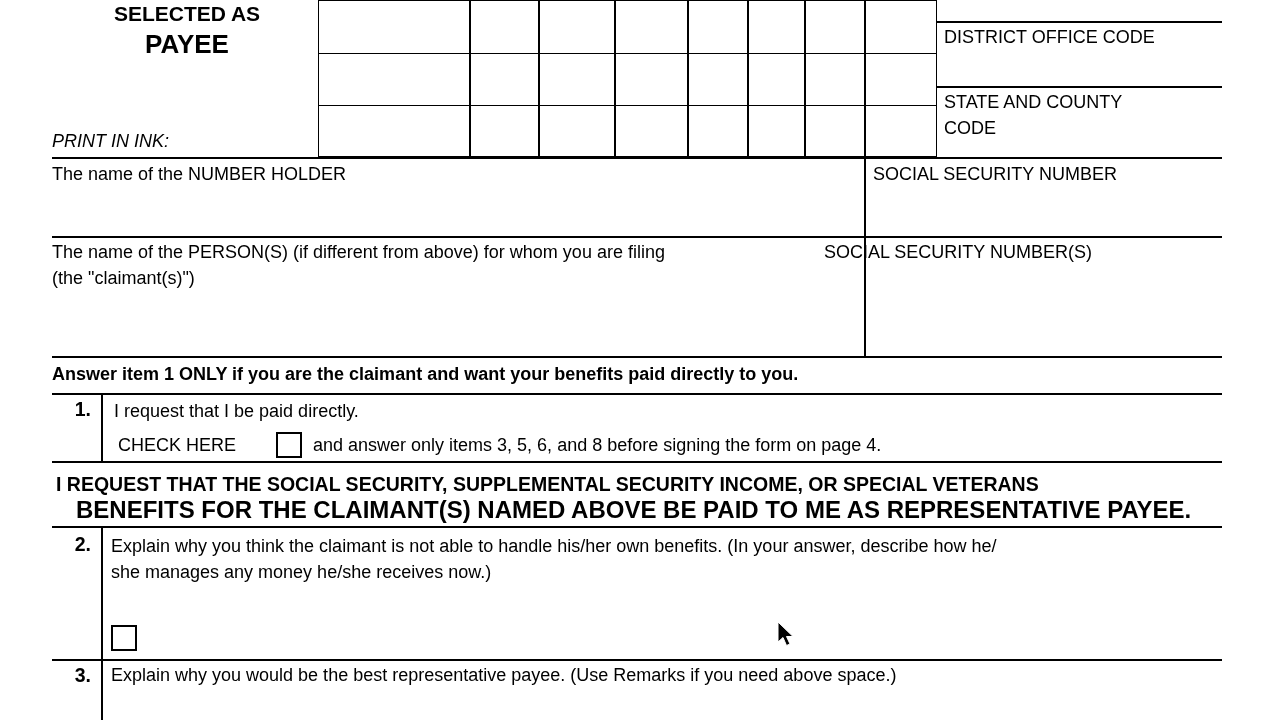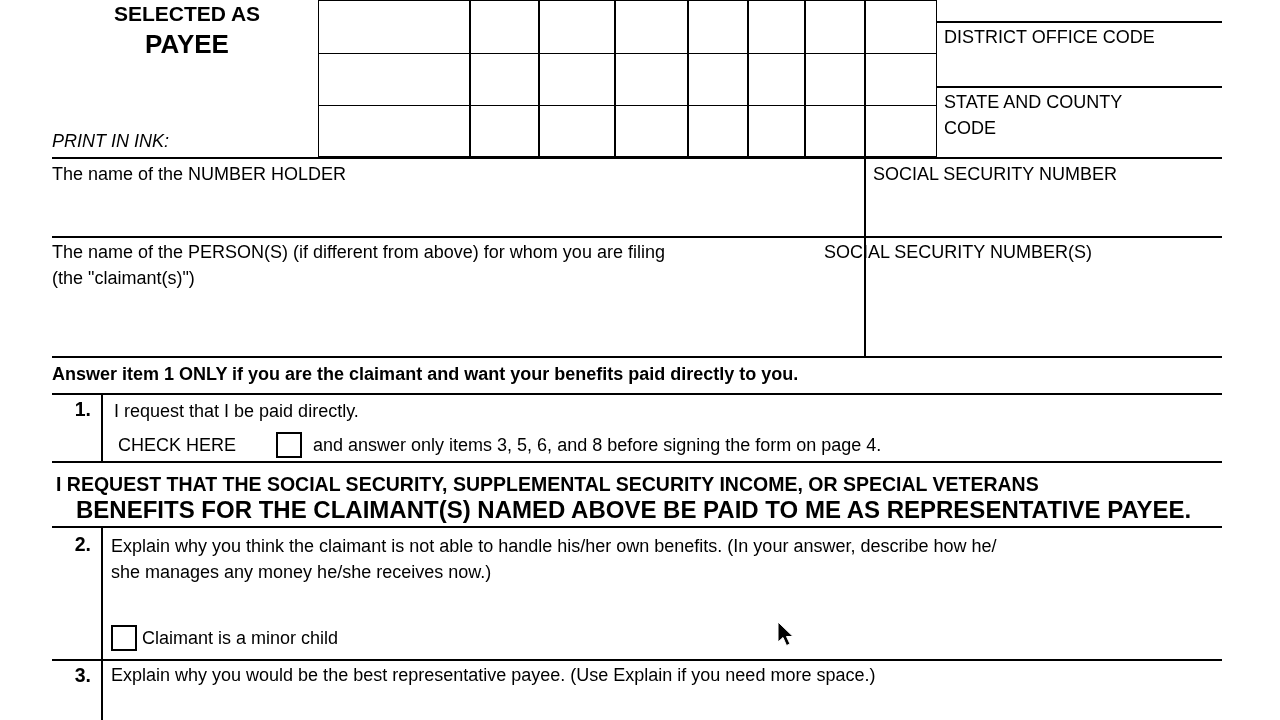--- a/index.html
+++ b/index.html
@@ -172,29 +172,28 @@
   <div class="itemnum" style="left:52px; top:533px; width:39px;"><span>2.</span></div>
 
   <div class="vr" style="left:101px; top:526px; height:133px;"></div>
 
   <div class="txt" style="left:111px; top:533px;"><span>Explain why you think the claimant is not able to handle his/her own benefits. (In your answer, describe how he/</span></div>
   <div class="txt" style="left:111px; top:559px;"><span>she manages any money he/she receives now.)</span></div>
 
   <div class="abs" style="left:111px; top:588px; width:1100px; height:32px;"></div>
 
   <div class="checkbox" style="left:111px; top:625px; width:26px; height:26px;"></div>
-  <div class="txt" style="left:142px; top:625px;"><span>Claimant is a minor child</span></div>
 
   <div class="hr" style="left:52px; top:659px; width:1170px;"></div>
 
   <div class="itemnum" style="left:52px; top:664px; width:39px;"><span>3.</span></div>
 
   <div class="vr" style="left:101px; top:659px; height:61px;"></div>
 
-  <div class="txt" style="left:111px; top:662px;"><span>Explain why you would be the best representative payee. (Use Explain if you need more space.)</span></div>
+  <div class="txt" style="left:111px; top:662px;"><span>Explain why you would be the best representative payee. (Use Remarks if you need above space.)</span></div>
 
   <div class="abs" style="left:111px; top:694px; width:1100px; height:26px;"></div>
 
   <svg id="cursor" viewBox="0 0 20 28" xmlns="http://www.w3.org/2000/svg" style="left: 778px; top: 622px;">
     <polygon points="0,0 0,20 5,15.5 8.5,23.5 12,22 8.5,14.5 15,14.5" fill="#000000" stroke="#ffffff" stroke-width="1"></polygon>
   </svg>
 
 </div>
 
 </body></html>

